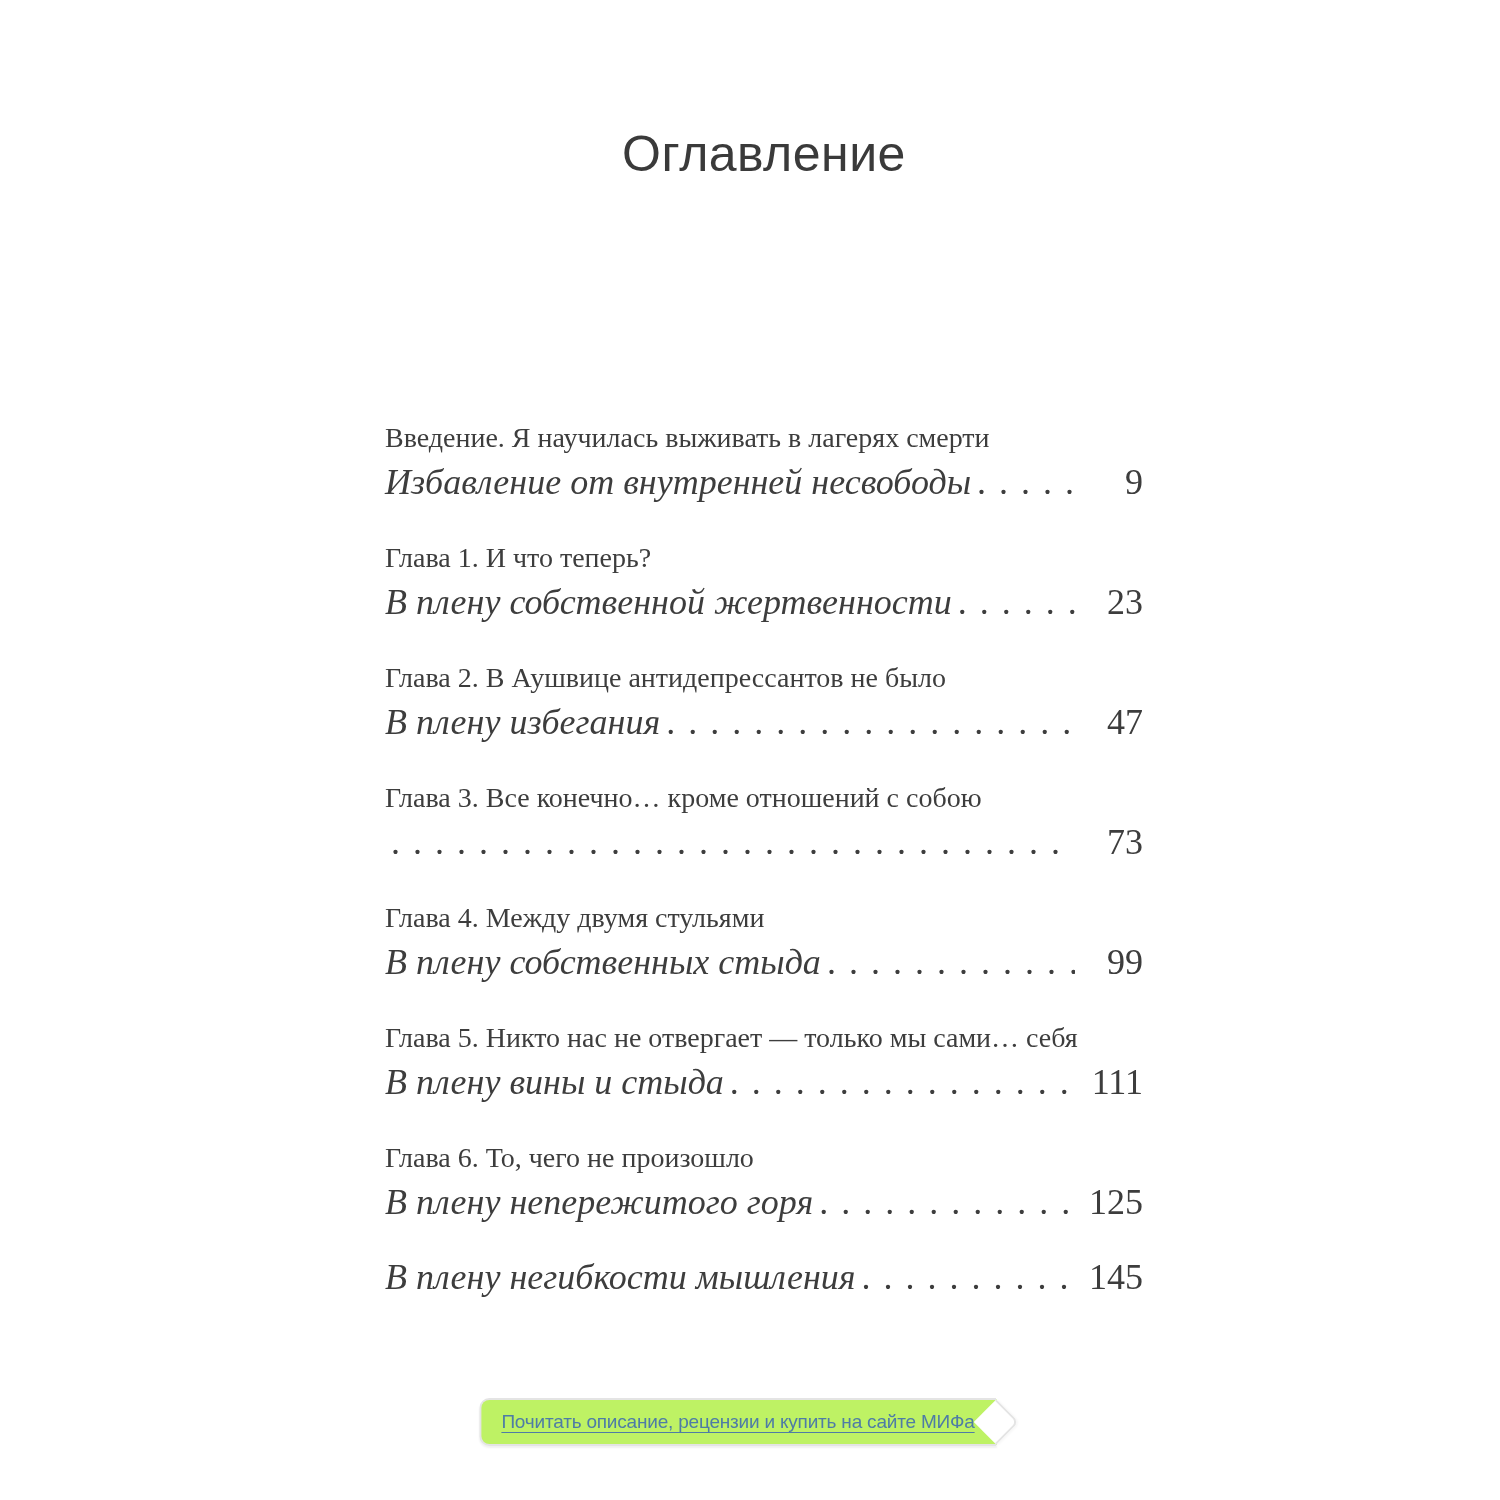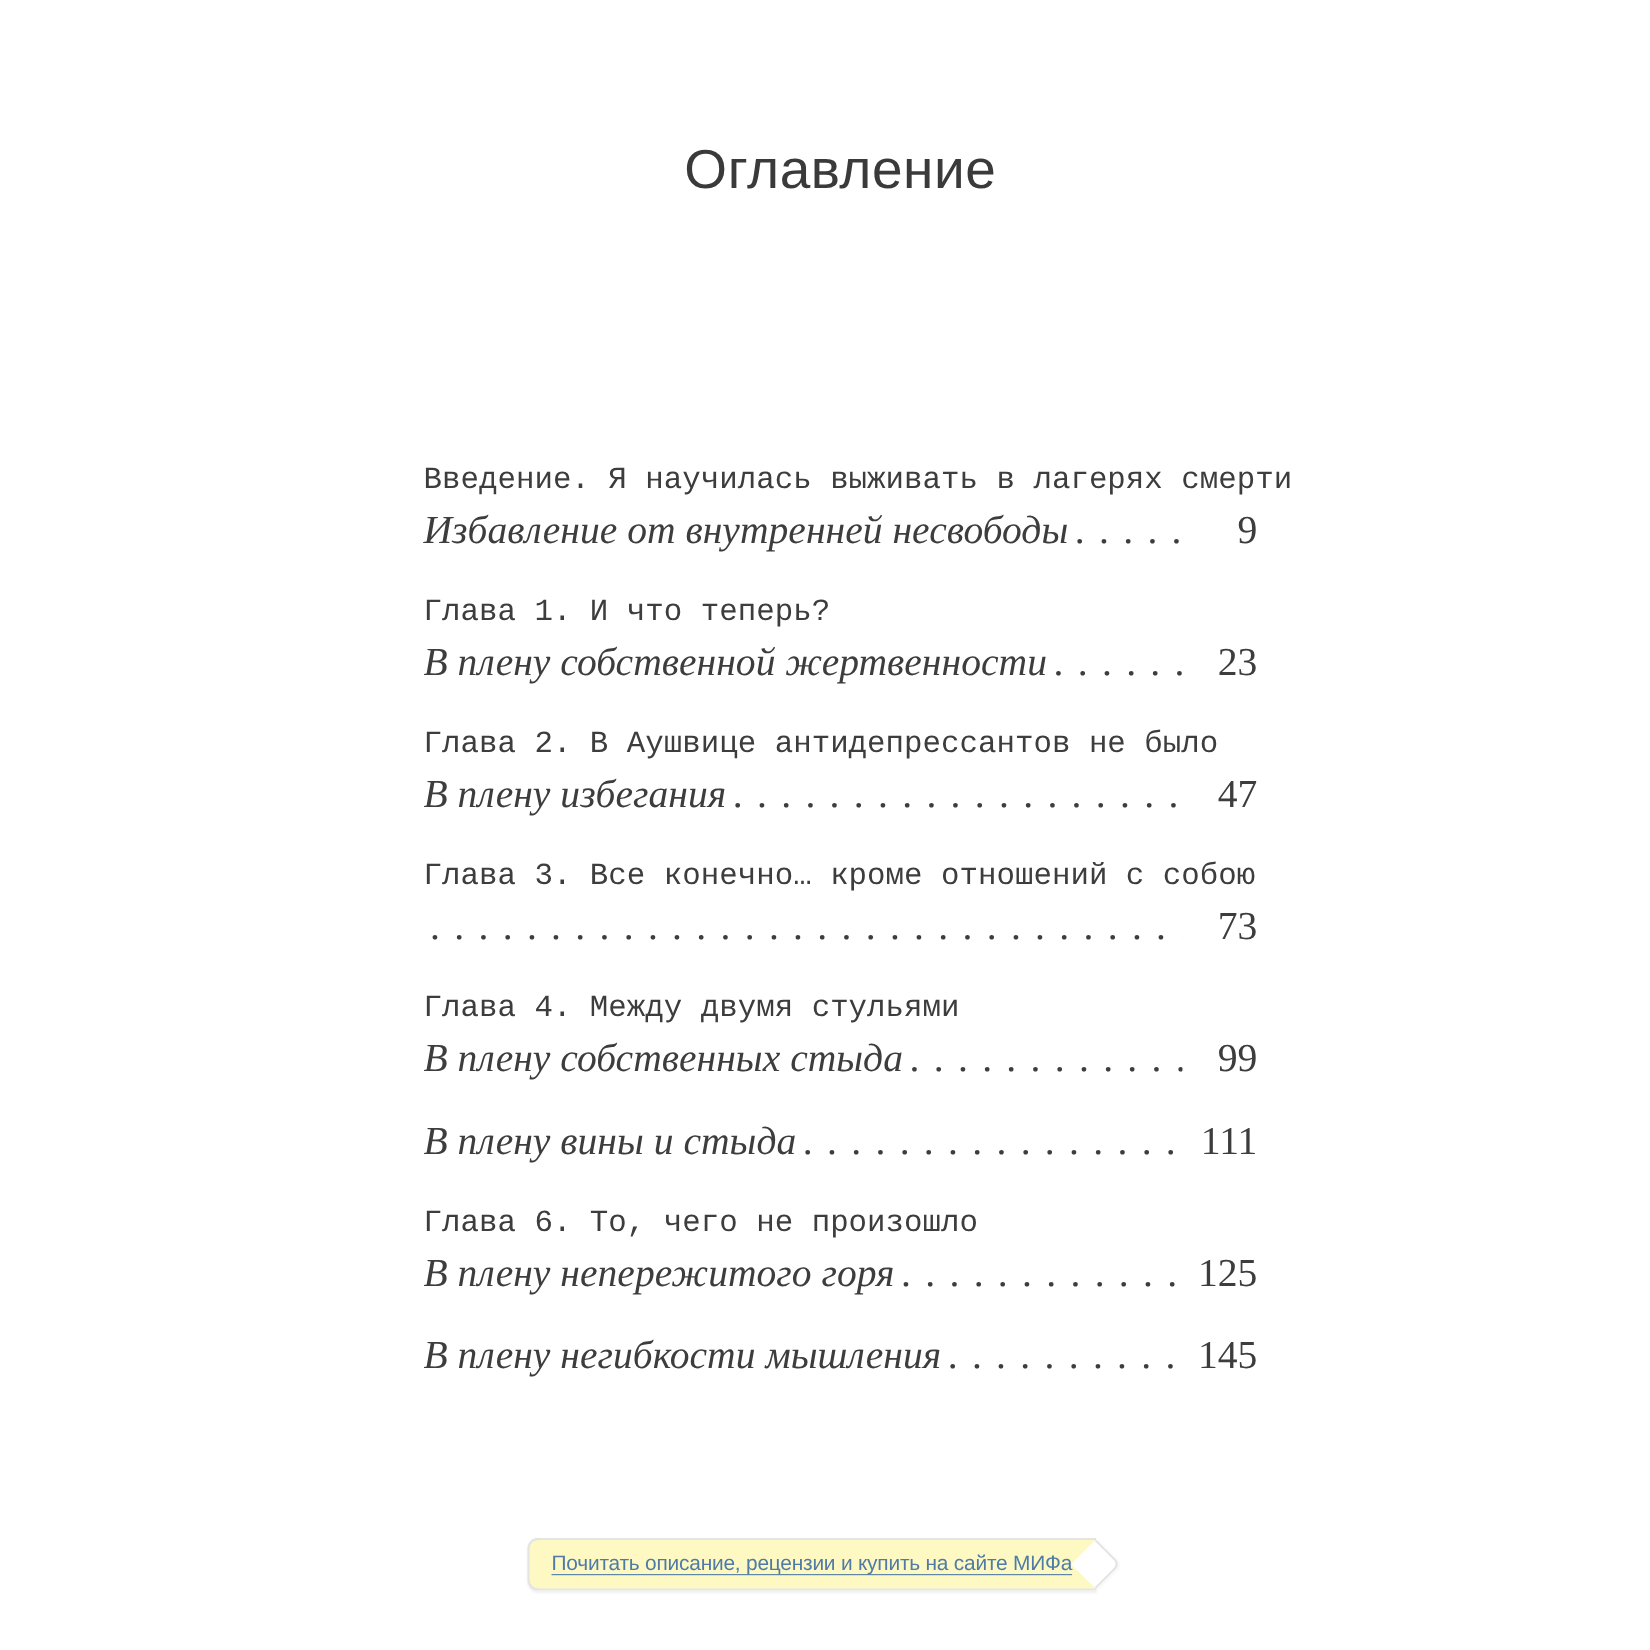--- a/index.html
+++ b/index.html
@@ -36,21 +36,20 @@
     top: 415px;
     width: 758px;
   }
   .toc-entry {
     margin-bottom: 30px;
   }
   .entry-title {
     font-size: 28px;
     line-height: 45px;
     white-space: nowrap;
-    font-family: Liberation Mono, monospace;
   }
   .entry-sub-row {
     display: flex;
     align-items: baseline;
     font-size: 36px;
     line-height: 45px;
   }
   .entry-sub {
     flex: 0 0 auto;
     font-style: italic;
@@ -74,21 +73,21 @@
   .cta {
     position: absolute;
     top: 1398px;
     left: 738px;
     transform: translateX(-50%);
     height: 44px;
     display: inline-flex;
     align-items: center;
     justify-content: center;
     padding: 0 22px 0 20px;
-    background: #fef9c3;
+    background: #bef264;
     border: 2px solid #e4e4e4;
     border-right: none;
     border-radius: 10px 0 0 10px;
     box-shadow: 0 2px 2px rgba(0,0,0,0.06);
     cursor: pointer;
     text-decoration: none;
     white-space: nowrap;
   }
   .cta::after {
     content: "";
@@ -162,20 +161,21 @@
   <div class="toc-entry">
     <div class="entry-title">Глава 4. Между двумя стульями</div>
     <div class="entry-sub-row">
       <span class="entry-sub">В плену собственных стыда</span>
       <span class="dot-leader">. . . . . . . . . . . . . . . . . . . . . . . . . . . . . . . . . . . . . . . . . . . . . . . . . . . . . . . . . . . . . . . . . . . . . . . . . . . . . . . . </span>
       <span class="entry-page">99</span>
     </div>
   </div>
 
   <div class="toc-entry">
+    <div class="entry-title">Глава 5. Никто нас не отвергает — только мы сами… себя</div>
     <div class="entry-sub-row">
       <span class="entry-sub">В плену вины и стыда</span>
       <span class="dot-leader">. . . . . . . . . . . . . . . . . . . . . . . . . . . . . . . . . . . . . . . . . . . . . . . . . . . . . . . . . . . . . . . . . . . . . . . . . . . . . . . . </span>
       <span class="entry-page">111</span>
     </div>
   </div>
 
   <div class="toc-entry">
     <div class="entry-title">Глава 6. То, чего не произошло</div>
     <div class="entry-sub-row">

